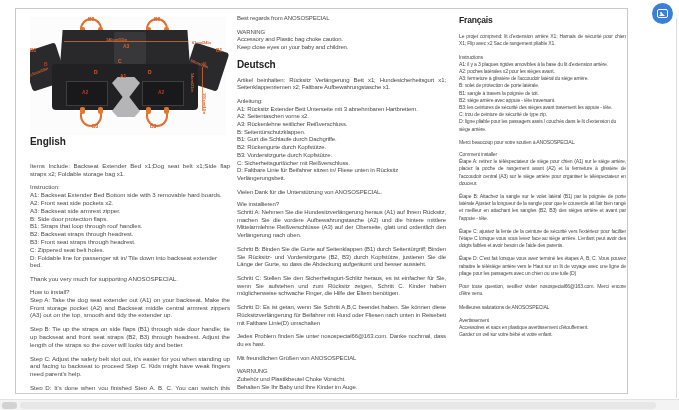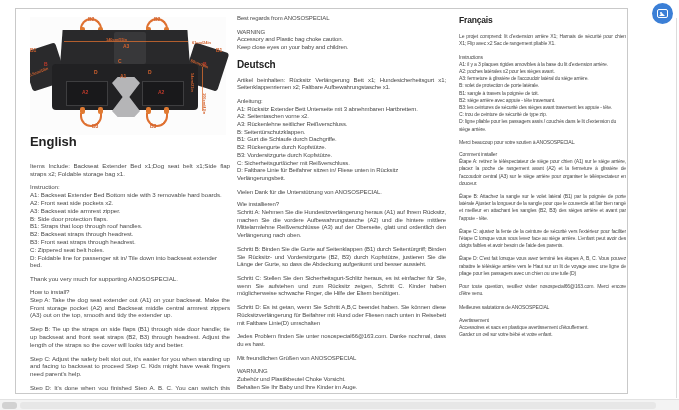--- a/index.html
+++ b/index.html
@@ -8,21 +8,21 @@
   #stage { position:relative; width:679px; height:410px; background:#ffffff; }
 
   
   .page { position:absolute; left:15px; top:8px; width:613px; height:386px;
     background:#ffffff; border:1px solid #c9c9c9; }
   .col { position:absolute; top:6px; bottom:3px; overflow:hidden; color:#4a4a4a; }
   #col-en { left:14px;  width:200px; font-size:6.2px; line-height:7.8px; letter-spacing:-0.05px; }
   #col-de { left:221px; width:209px; font-size:6px;   line-height:7.7px; letter-spacing:-0.12px; }
   #col-fr { left:443px; width:167px; font-size:5.1px; line-height:7.2px; letter-spacing:-0.18px; }
 
-  .h-en { font-size:13px;  font-weight:bold; color:#222; margin:3px 0 16px 0; }
+  .h-en { font-size:10px;  font-weight:bold; color:#222; margin:3px 0 16px 0; }
   .h-de { font-size:10px; font-weight:bold; color:#222; margin:9px 0 8px 0; }
   .h-fr { font-size:8.5px;font-weight:bold; color:#222; margin:2px 0 9px 0; }
   .j { text-align:justify; }
   .mt { margin-top:6px; }
   .mt2 { margin-top:5px; }
   .paras > div { margin-bottom:6px; text-align:justify; }
   .lines > div { white-space:normal; }
 
   
   .diagram { position:relative; width:196px; height:118px; margin:2px 0 3px 0;

